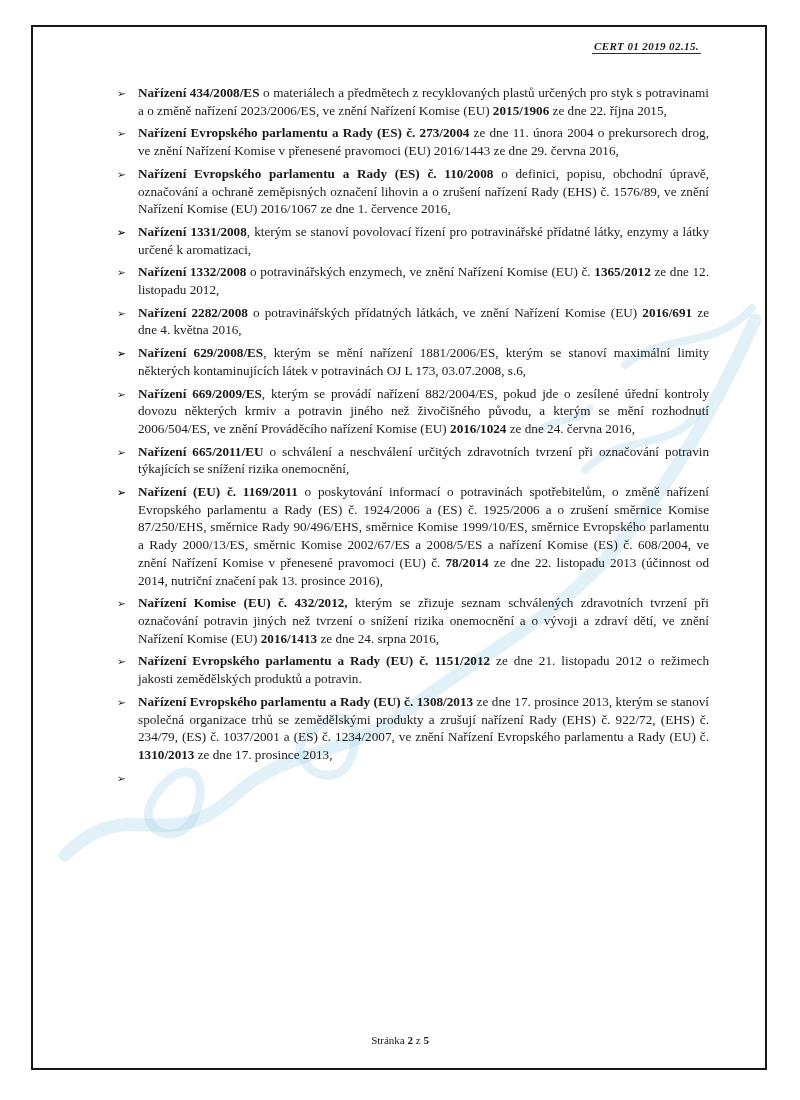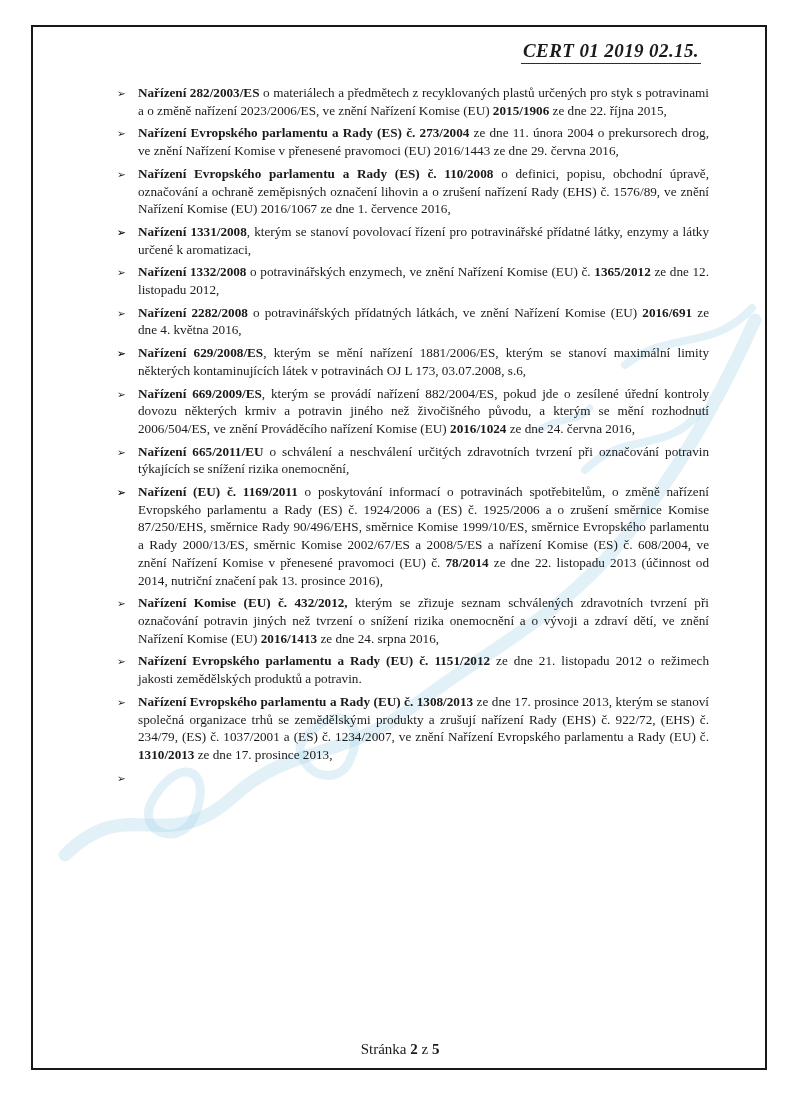--- a/index.html
+++ b/index.html
@@ -25,21 +25,21 @@
     border: 2px solid #181818;
     box-sizing: border-box;
     pointer-events: none;
   }
   .header {
     position: absolute;
     top: 40px;
     right: 99px;
     font-style: italic;
     font-weight: 600;
-    font-size: 19px;
+    font-size: 11px;
     letter-spacing: 0.4px;
     border-bottom: 1.5px solid #2d2d2d;
     padding: 0 2px 1px 2px;
     text-align: center;
   }
   .content {
     position: absolute;
     top: 84px;
     left: 117px;
     width: 592px;
@@ -58,23 +58,23 @@
     top: 1px;
     font-family: "DejaVu Sans", sans-serif;
     font-size: 10.5px;
     color: #1a1a1a;
   }
   .bold { font-weight: 700; }
   .footer {
     position: absolute;
     left: 0;
     right: 0;
-    bottom: 42px;
+    bottom: 54px;
     text-align: center;
-    font-size: 15px;
+    font-size: 11px;
   }
   .watermark {
     position: absolute;
     left: 0;
     top: 0;
     width: 800px;
     height: 1100px;
     z-index: 0;
     pointer-events: none;
   }
@@ -96,21 +96,21 @@
     </g>
   </svg>
 
   <div class="frame"></div>
 
   <div class="header">
     <span>CERT 01 2019 02.15.</span>
   </div>
 
   <div class="content">
-      <div class="item"><span class="bullet">➢</span><span><span class="bold">Nařízení 282/2003/ES</span><span> o materiálech a předmětech z recyklovaných plastů určených pro styk s potravinami a o změně nařízení 2023/2006/ES, ve znění Nařízení Komise (EU) </span><span class="bold">2015/1906</span><span> ze dne 22. října 2015,</span></span></div>
+      <div class="item"><span class="bullet">➢</span><span><span class="bold">Nařízení 434/2008/ES</span><span> o materiálech a předmětech z recyklovaných plastů určených pro styk s potravinami a o změně nařízení 2023/2006/ES, ve znění Nařízení Komise (EU) </span><span class="bold">2015/1906</span><span> ze dne 22. října 2015,</span></span></div>
       <div class="item"><span class="bullet">➢</span><span><span class="bold">Nařízení Evropského parlamentu a Rady (ES) č. 273/2004</span><span> ze dne 11. února 2004 o prekursorech drog, ve znění Nařízení Komise v přenesené pravomoci (EU) 2016/1443 ze dne 29. června 2016,</span></span></div>
       <div class="item"><span class="bullet">➢</span><span><span class="bold">Nařízení Evropského parlamentu a Rady (ES) č. 110/2008</span><span> o definici, popisu, obchodní úpravě, označování a ochraně zeměpisných označení lihovin a o zrušení nařízení Rady (EHS) č. 1576/89, ve znění Nařízení Komise (EU) 2016/1067 ze dne 1. července 2016,</span></span></div>
       <div class="item"><span class="bullet">➢</span></div>
       <div class="item"><span class="bullet">➢</span><span><span class="bold">Nařízení 1331/2008</span><span>, kterým se stanoví povolovací řízení pro potravinářské přídatné látky, enzymy a látky určené k aromatizaci,</span></span></div>
       <div class="item"><span class="bullet">➢</span><span><span class="bold">Nařízení 1332/2008</span><span> o potravinářských enzymech, ve znění Nařízení Komise (EU) č. </span><span class="bold">1365/2012</span><span> ze dne 12. listopadu 2012,</span></span></div>
       <div class="item"><span class="bullet">➢</span><span><span class="bold">Nařízení 2282/2008</span><span> o potravinářských přídatných látkách, ve znění Nařízení Komise (EU) </span><span class="bold">2016/691</span><span> ze dne 4. května 2016,</span></span></div>
       <div class="item"><span class="bullet">➢</span></div>
       <div class="item"><span class="bullet">➢</span><span><span class="bold">Nařízení 629/2008/ES</span><span>, kterým se mění nařízení 1881/2006/ES, kterým se stanoví maximální limity některých kontaminujících látek v potravinách  OJ L 173, 03.07.2008, s.6,</span></span></div>
       <div class="item"><span class="bullet">➢</span><span><span class="bold">Nařízení 669/2009/ES</span><span>, kterým se provádí nařízení 882/2004/ES, pokud jde o zesílené úřední kontroly dovozu některých krmiv a potravin jiného než živočišného původu, a kterým se mění rozhodnutí 2006/504/ES, ve znění Prováděcího nařízení Komise (EU) </span><span class="bold">2016/1024</span><span> ze dne 24. června 2016,</span></span></div>
       <div class="item"><span class="bullet">➢</span><span><span class="bold">Nařízení 665/2011/EU</span><span> o schválení a neschválení určitých zdravotních tvrzení při označování potravin týkajících se snížení rizika onemocnění,</span></span></div>

